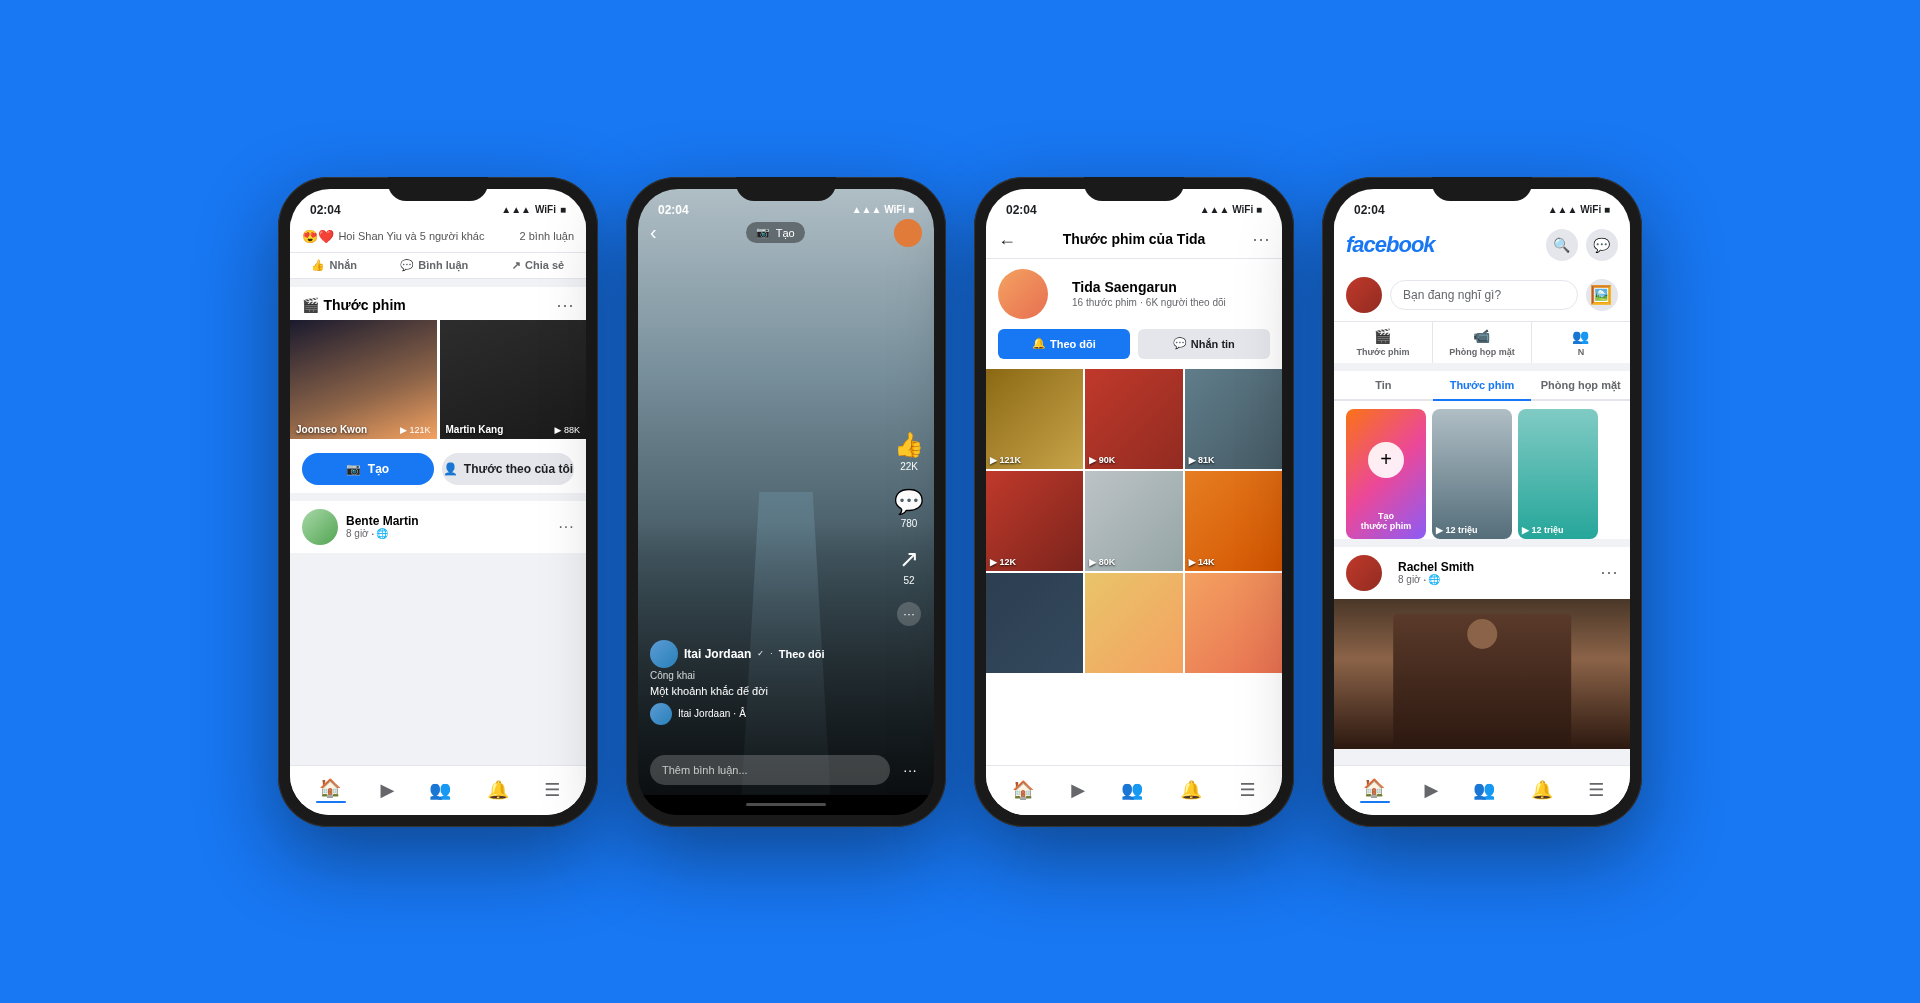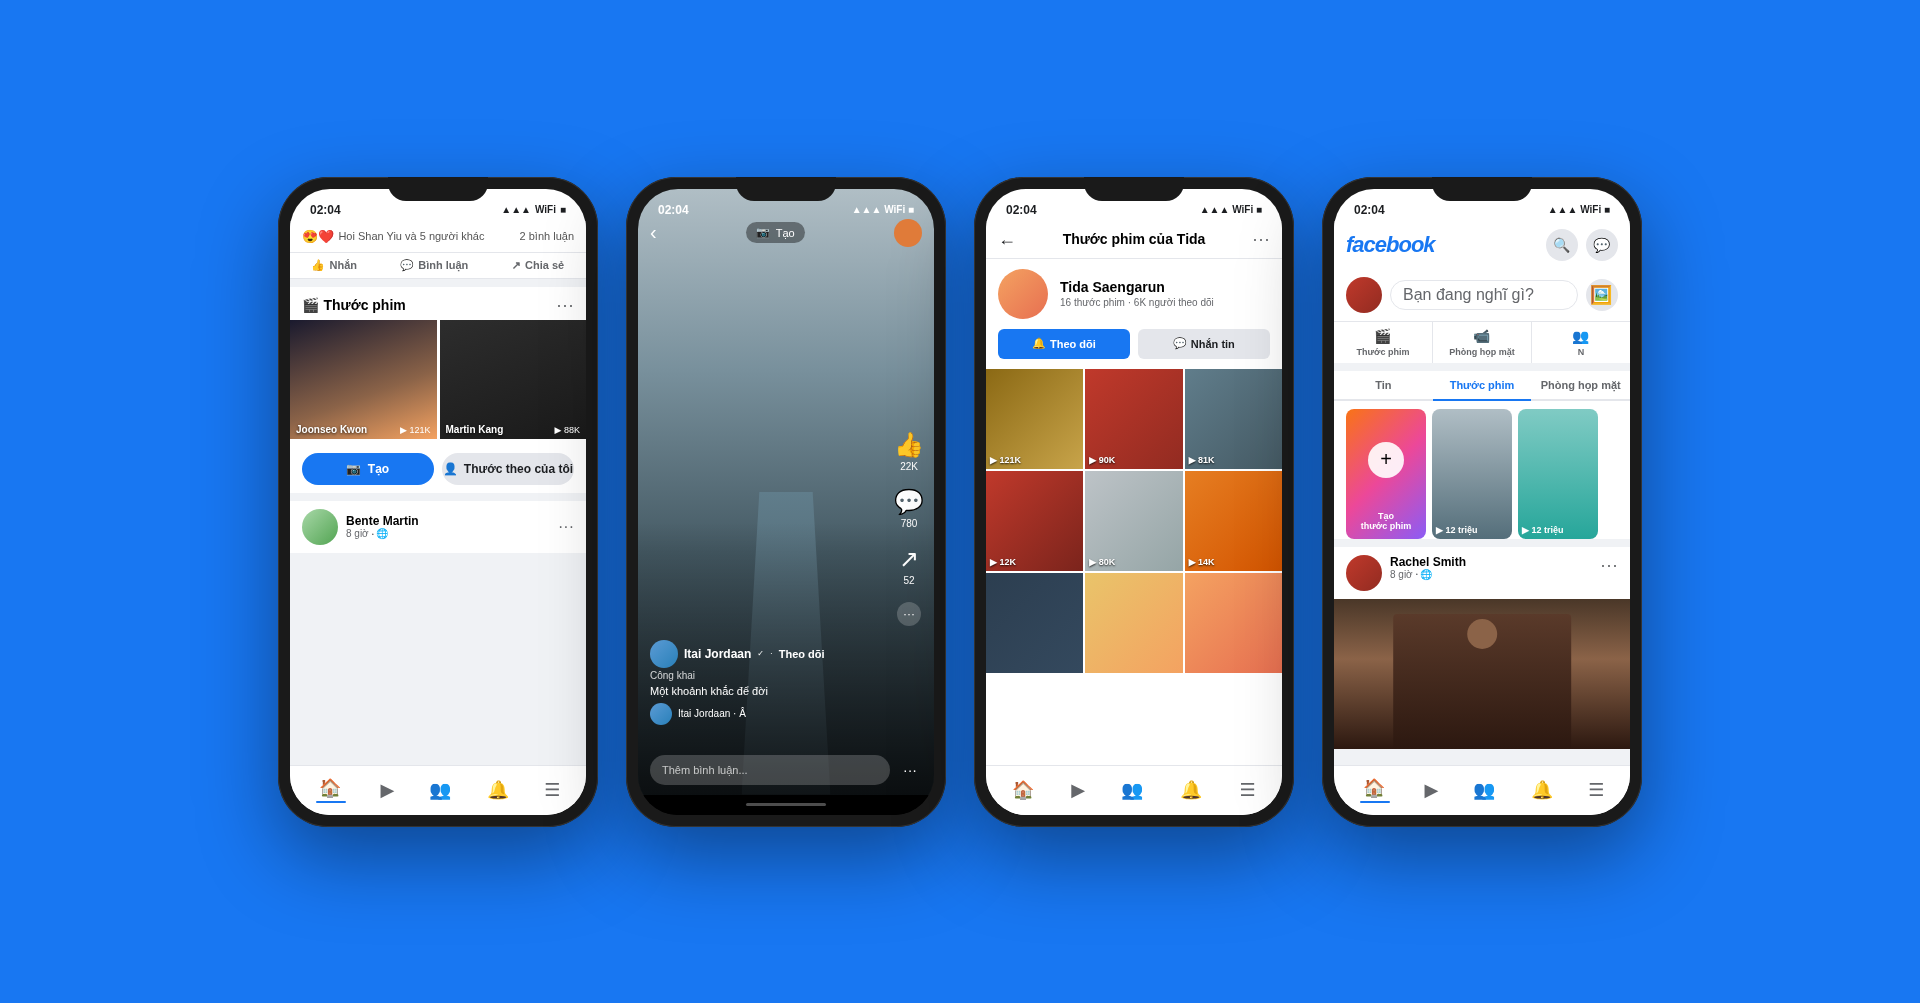--- a/index.html
+++ b/index.html
@@ -224,21 +224,21 @@
     .p3-content { flex: 1; overflow: hidden; background: #fff; }
     .p3-header {
       display: flex; align-items: center; justify-content: space-between;
       padding: 8px 12px;
       border-bottom: 1px solid #e4e6eb;
     }
     .p3-back { font-size: 18px; color: #1c1e21; }
     .p3-title { font-size: 14px; font-weight: 700; }
     .p3-dots { font-size: 18px; color: #65676b; }
     .profile-section { padding: 10px 12px; }
-    .profile-row { display: flex; align-items: center; gap: 12px; }
+    .profile-row { display: flex; align-items: center; gap: 24px; }
     .profile-avatar { width: 50px; height: 50px; border-radius: 50%; background: linear-gradient(135deg, #f4a261, #e76f51); overflow:hidden; }
     .profile-name { font-size: 14px; font-weight: 700; }
     .profile-stats { font-size: 10px; color: #65676b; margin-top: 2px; }
     .profile-btns { display: flex; gap: 8px; margin-top: 10px; }
     .profile-btn {
       flex: 1; height: 30px; border-radius: 6px;
       display: flex; align-items: center; justify-content: center;
       gap: 4px; font-size: 11px; font-weight: 600; cursor: pointer;
     }
     .profile-btn.follow { background: #1877F2; color: #fff; }
@@ -282,21 +282,21 @@
     }
     .status-box {
       background: #fff;
       padding: 8px 12px;
       display: flex; align-items: center; gap: 8px;
       border-bottom: 1px solid #e4e6eb;
     }
     .status-input {
       flex: 1; height: 30px; border-radius: 20px;
       border: 1px solid #e4e6eb; padding: 0 12px;
-      font-size: 16px; color: #65676b;
+      font-size: 12px; color: #65676b;
       display: flex; align-items: center;
     }
     .quick-actions {
       background: #fff;
       display: flex; gap: 0;
       border-bottom: 8px solid #f0f2f5;
     }
     .qa-item {
       flex: 1; padding: 6px 4px;
       display: flex; flex-direction: column; align-items: center; gap: 3px;
@@ -335,21 +335,21 @@
       background: linear-gradient(180deg, #b0bec5, #546e7a);
       display: flex; align-items: flex-end; padding: 4px;
     }
     .reel-card-count { font-size: 9px; color: #fff; font-weight: 600; display: flex; align-items: center; gap: 2px; }
     .post-card {
       background: #fff;
       margin-top: 8px;
     }
     .post-header {
       padding: 8px 12px;
-      display: flex; gap: 8px;
+      display: flex; align-items: center; gap: 16px;
     }
     .post-avatar { width: 36px; height: 36px; border-radius: 50%; background: #c0392b; overflow: hidden; }
     .post-user-info { flex: 1; }
     .post-username { font-size: 12px; font-weight: 700; }
     .post-time { font-size: 10px; color: #65676b; display: flex; align-items: center; gap: 3px; }
     .post-more { font-size: 18px; color: #65676b; }
     .post-video-thumb {
       width: 100%;
       height: 150px;
       background: linear-gradient(180deg, #2c2c2c 0%, #1a1a1a 100%);

